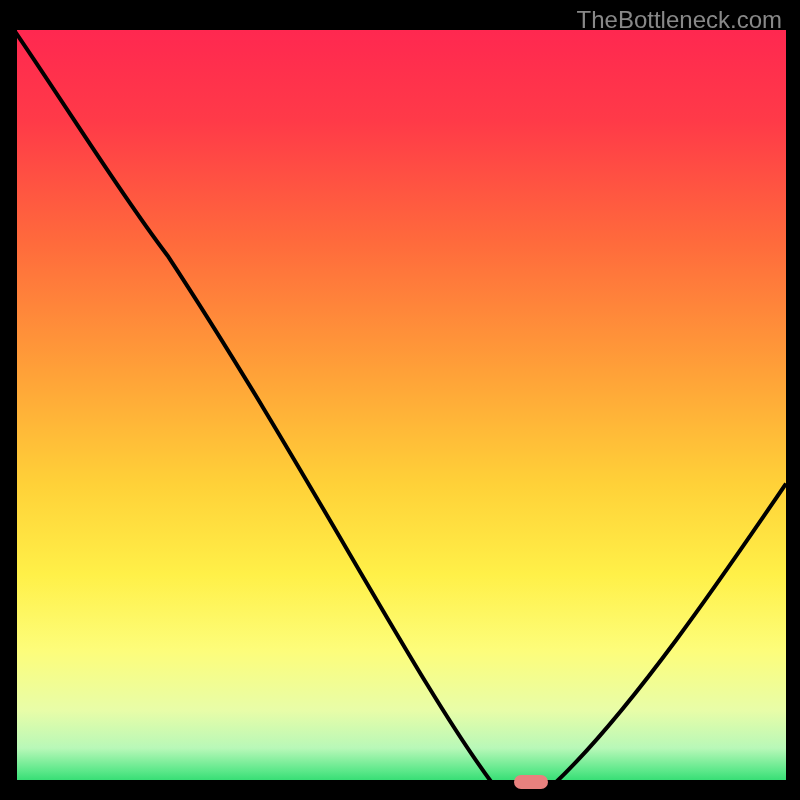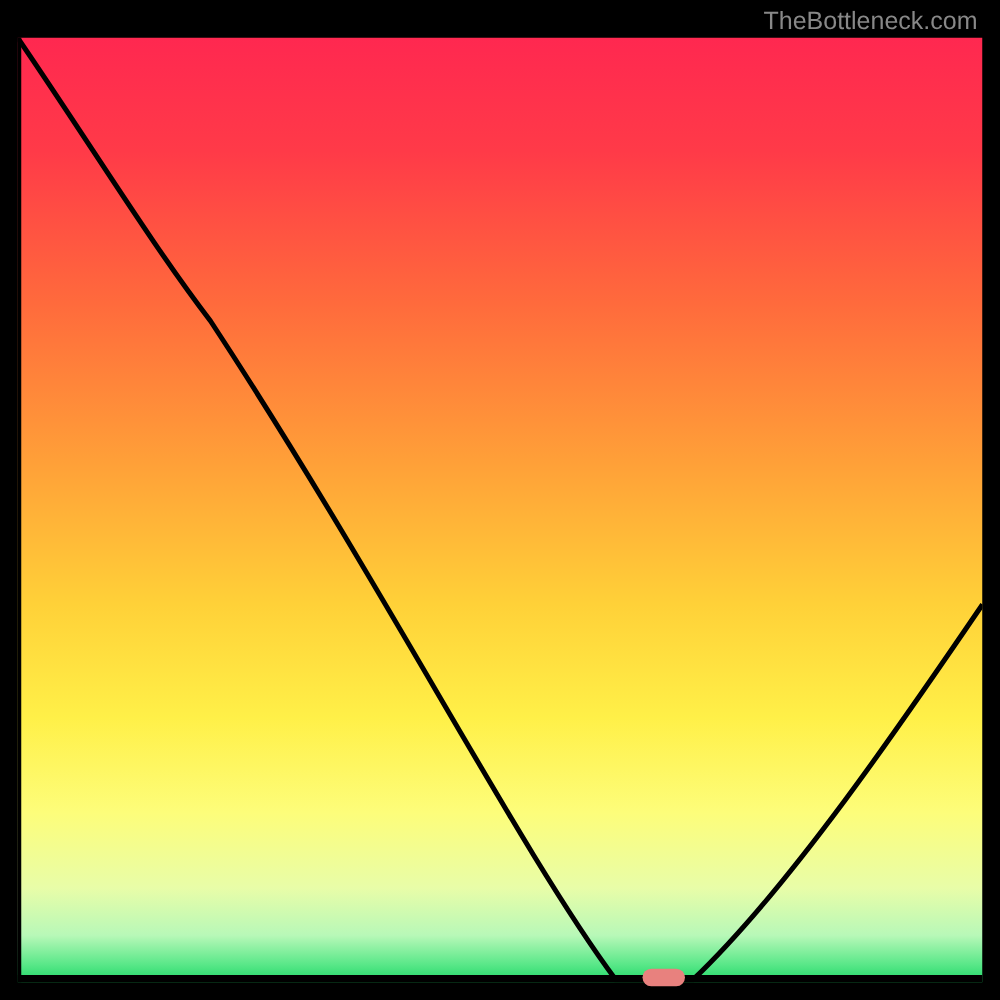--- a/index.html
+++ b/index.html
@@ -12,21 +12,21 @@
       height: 800px;
       background: #000;
       font-family: Arial, sans-serif;
       position: relative;
     }
     .watermark {
       position: absolute;
       top: 6px;
       right: 18px;
       color: #888;
-      font-size: 20px;
+      font-size: 24px;
       font-weight: normal;
       z-index: 10;
     }
     .chart-container {
       position: absolute;
       top: 30px;
       left: 14px;
       width: 772px;
       height: 756px;
       background: #000;

